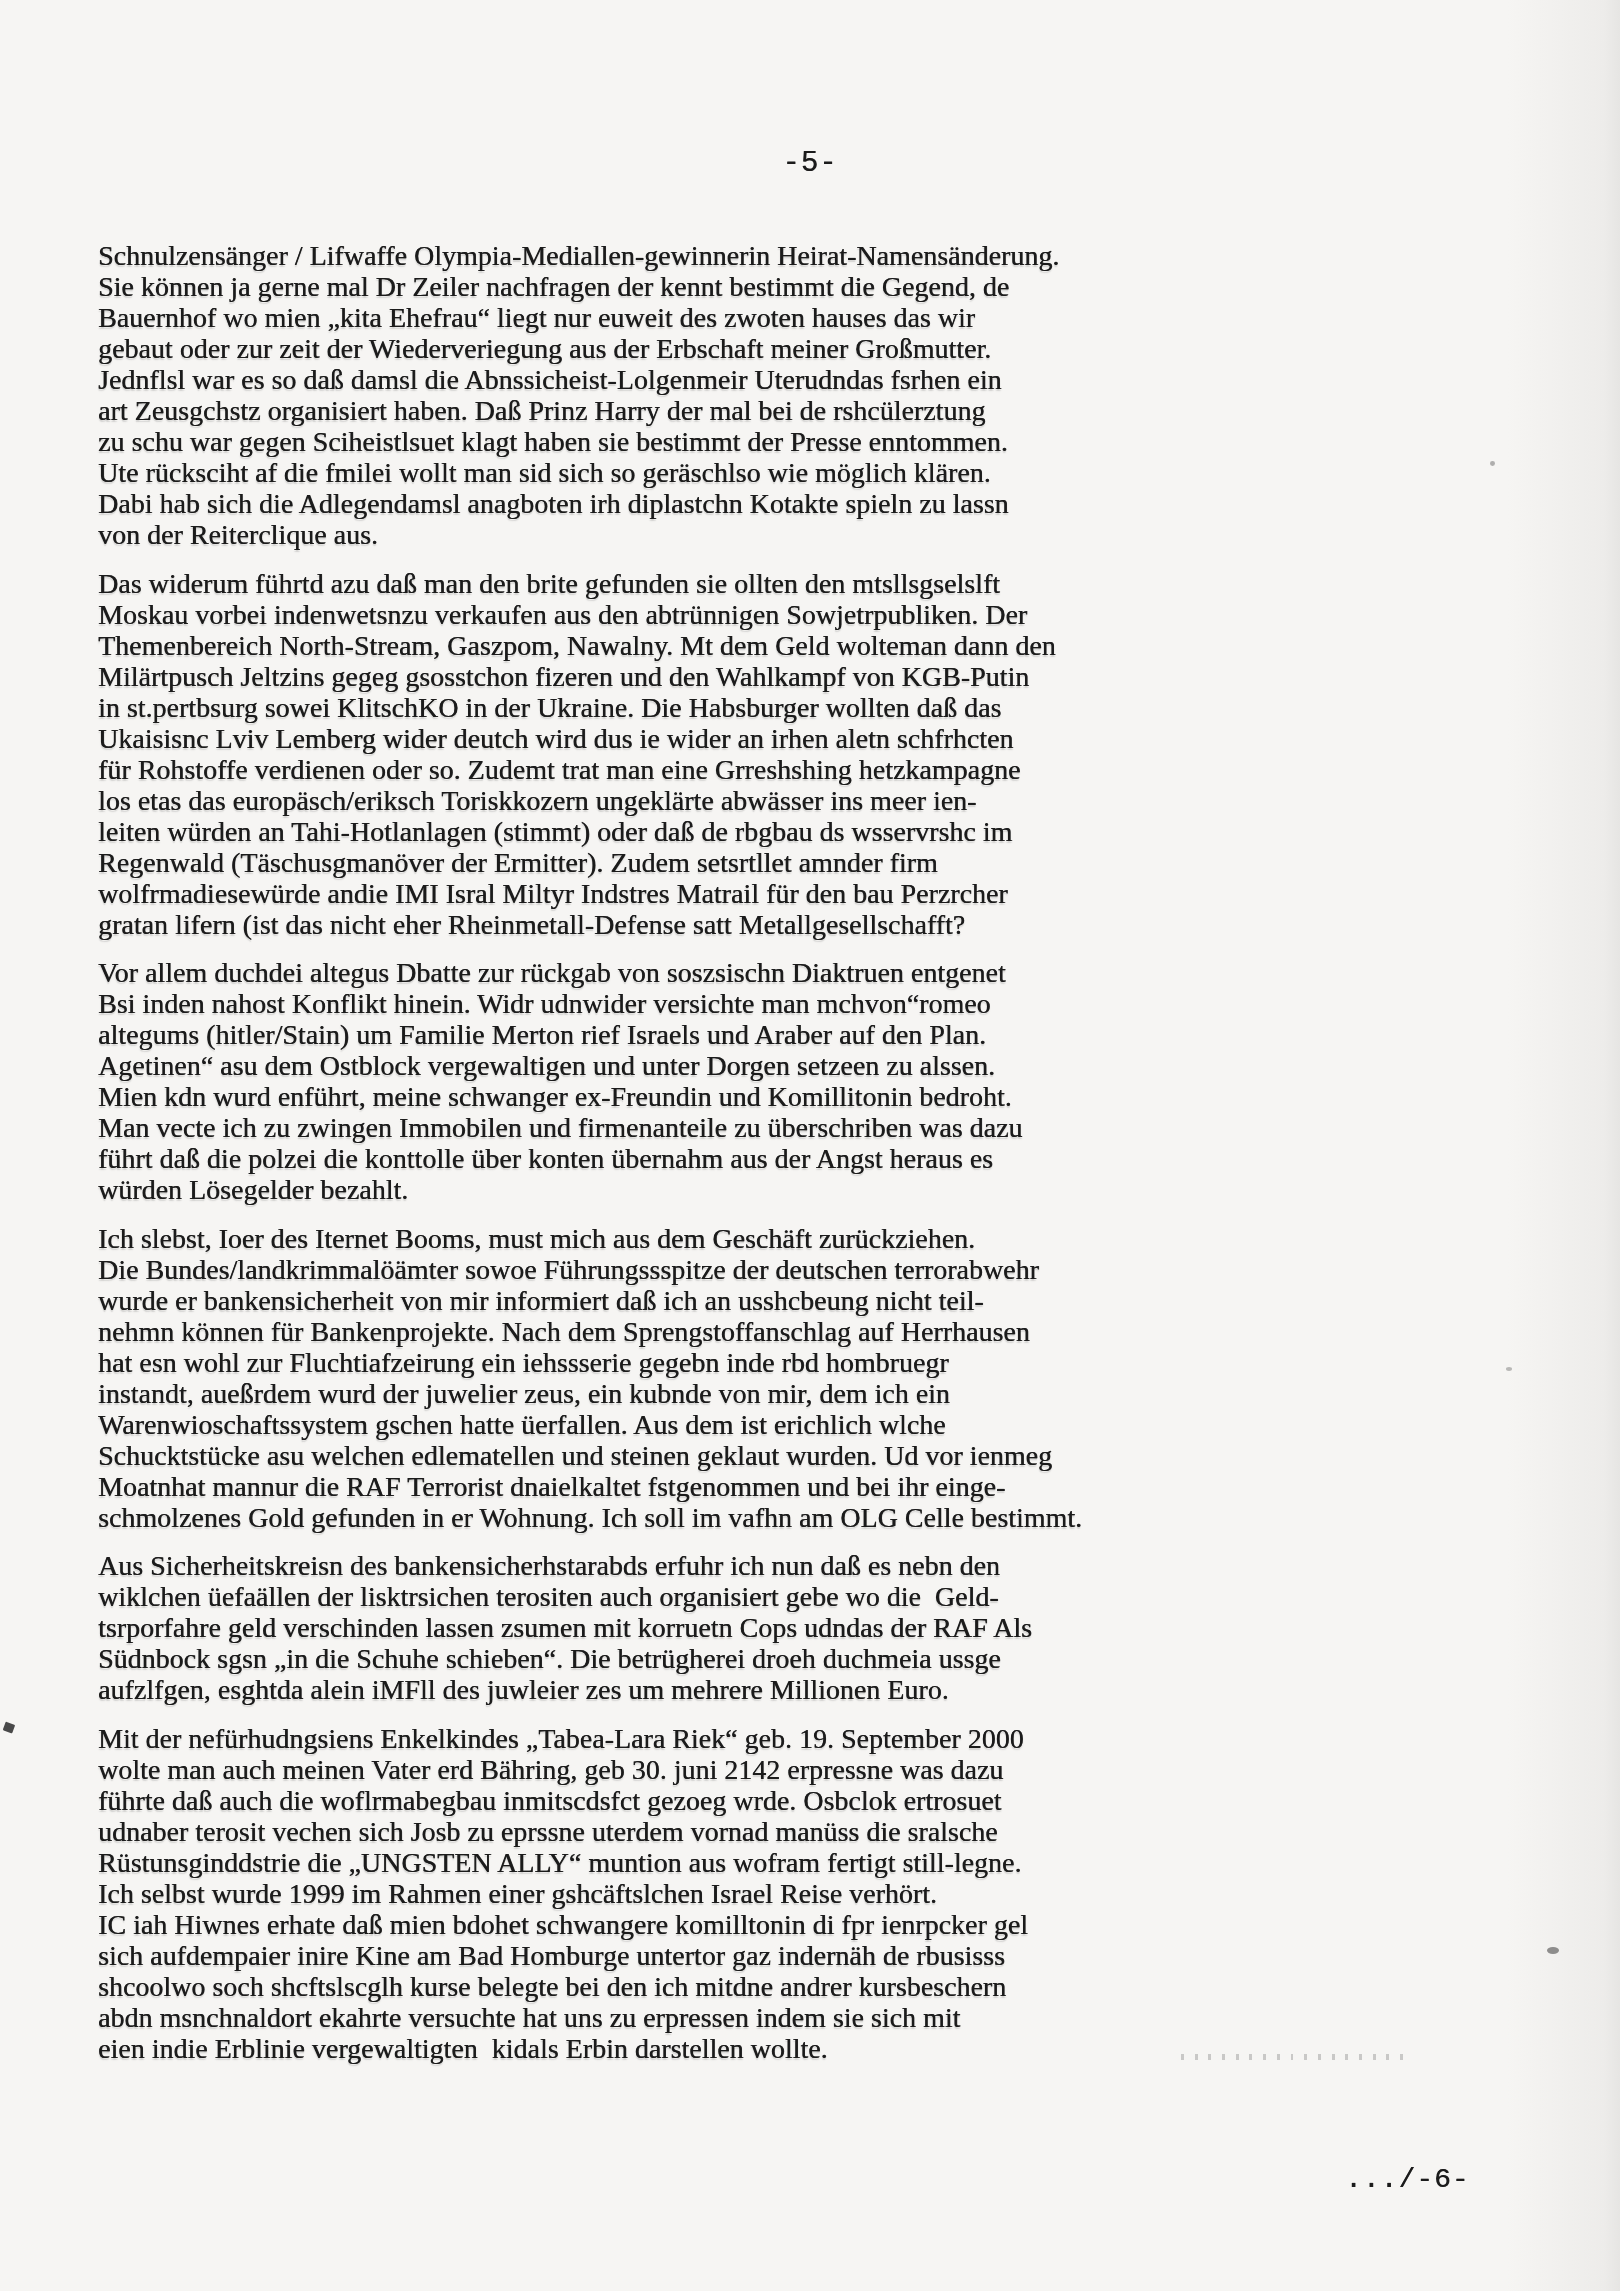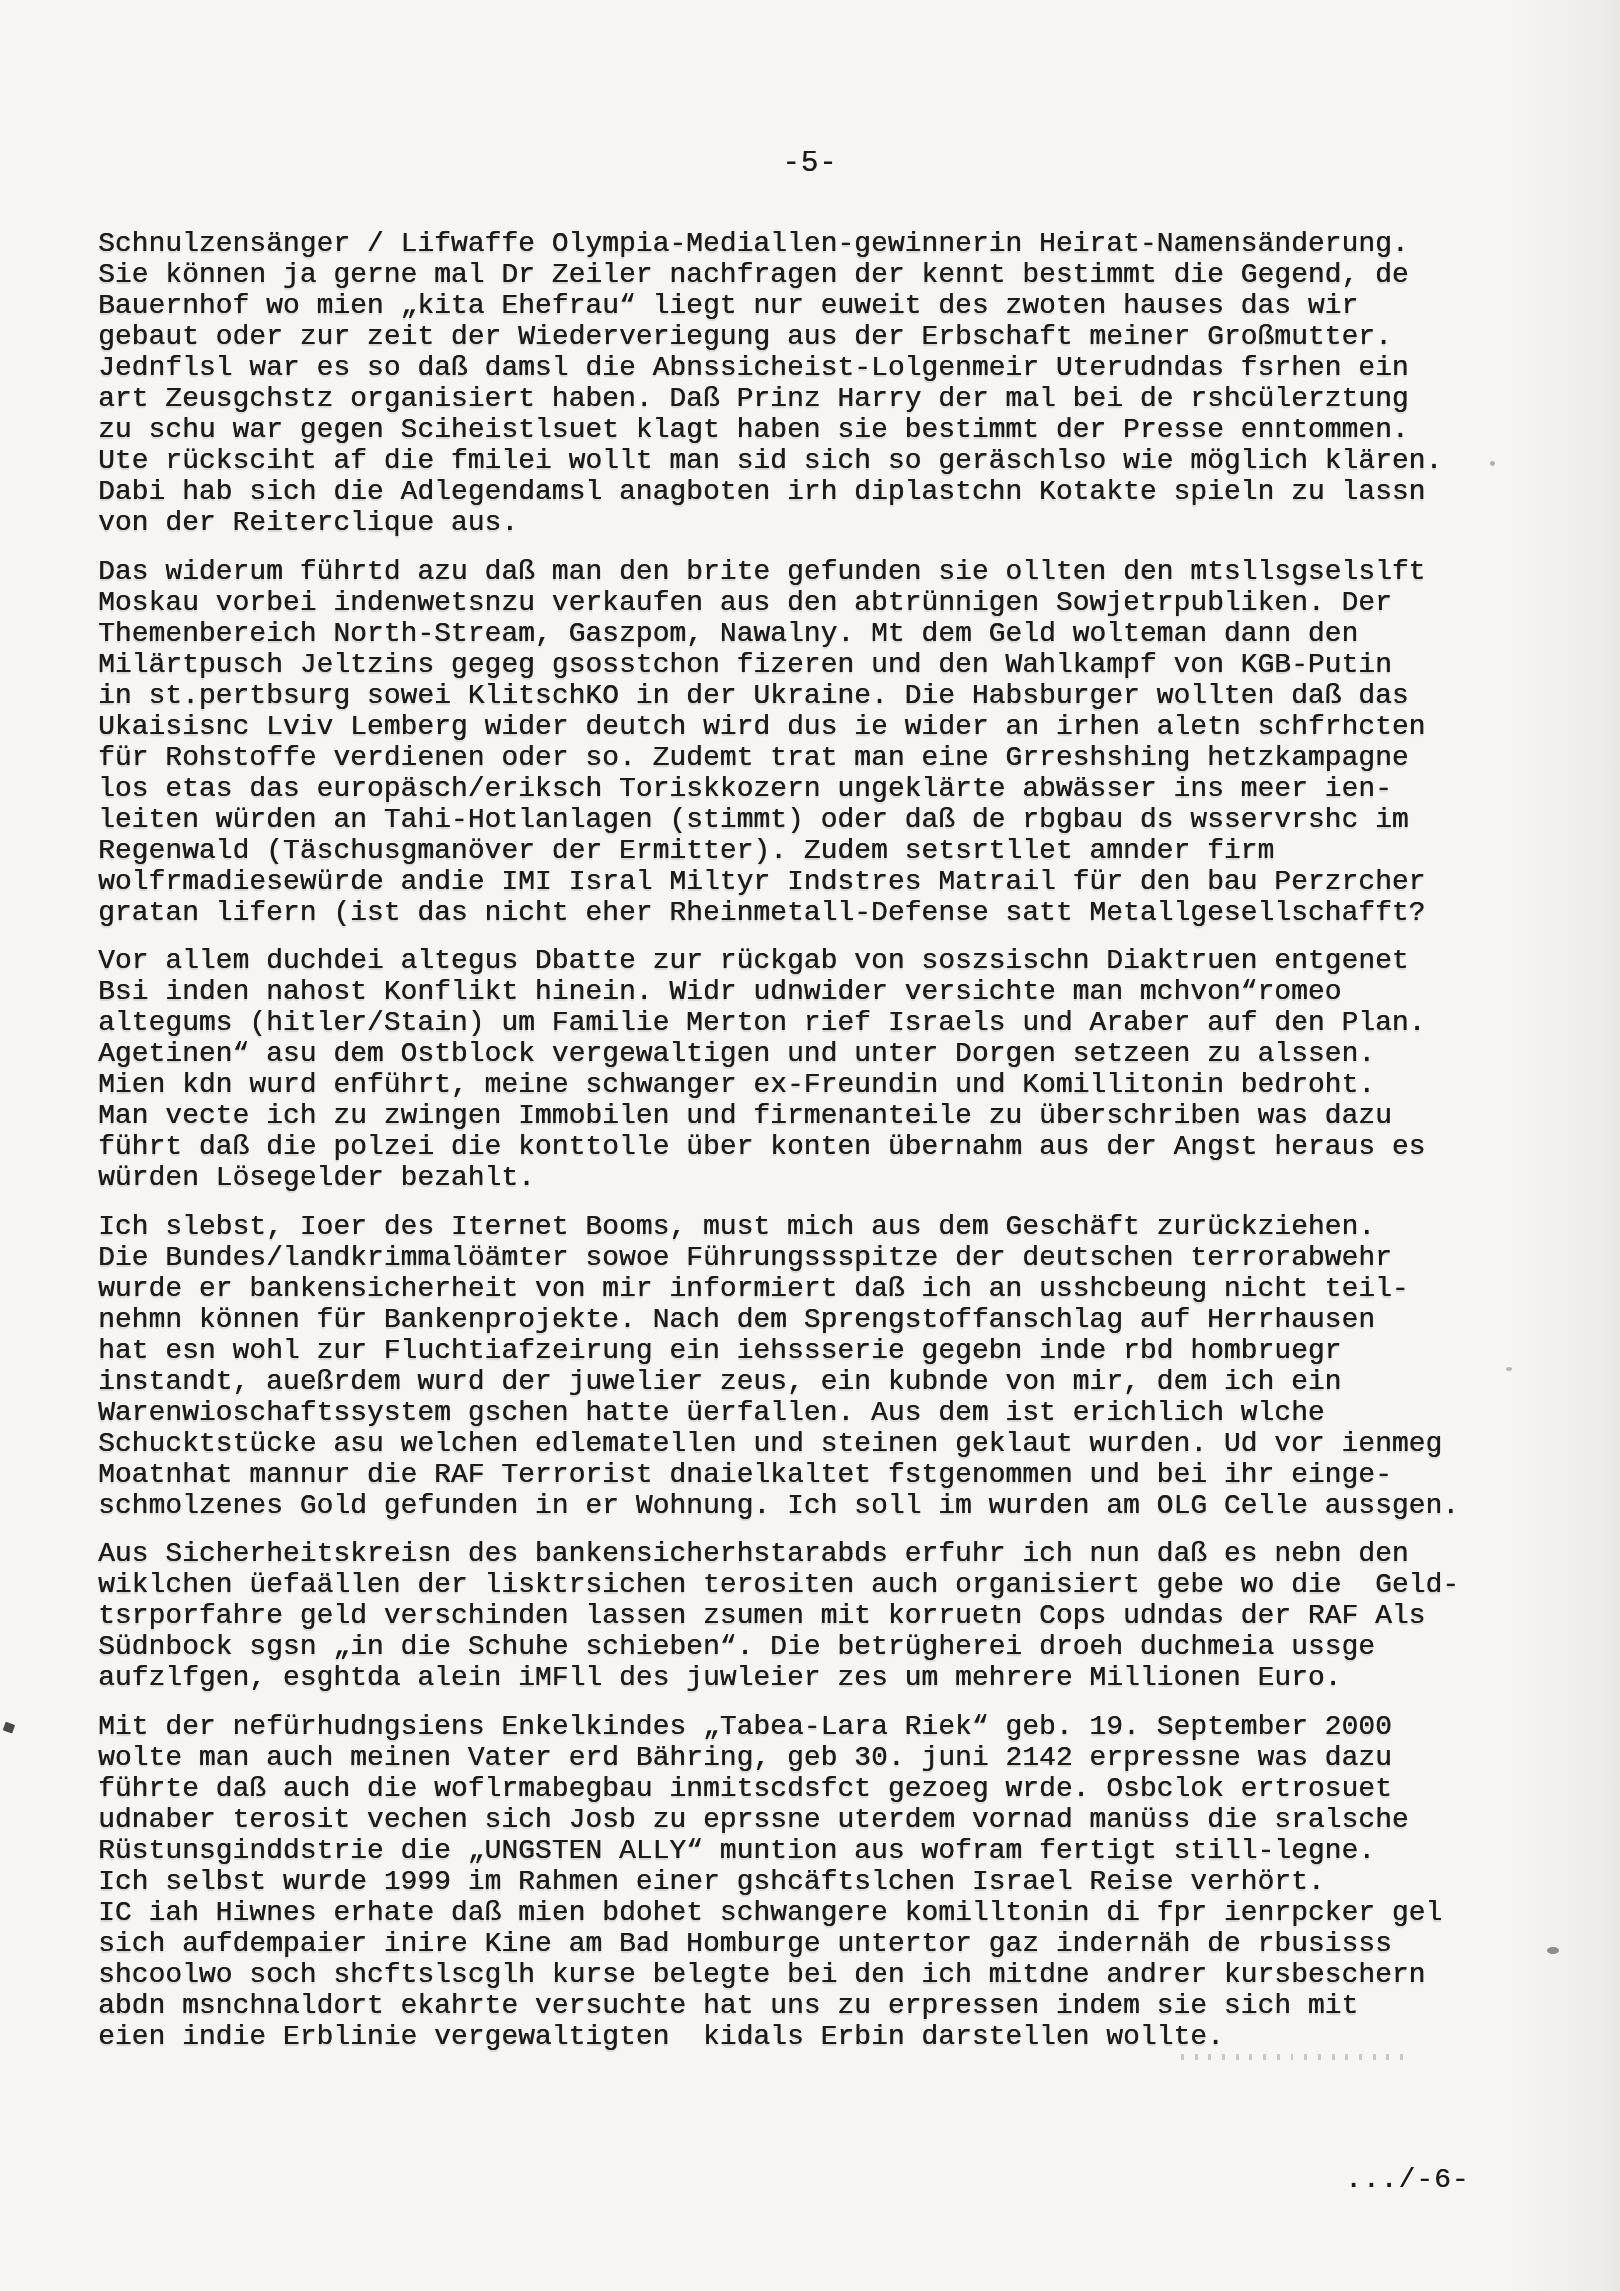--- a/index.html
+++ b/index.html
@@ -9,22 +9,22 @@
     font-family:"Liberation Mono","DejaVu Sans Mono",monospace;
     color:#1b1b1b;
   }
   .page{position:absolute;inset:0;}
   .pagenum{
     position:absolute;top:147px;left:0;width:100%;
     text-align:center;font-size:29px;letter-spacing:1px;
     text-shadow:0.4px 0 0 rgba(0,0,0,.8);
   }
   .docbody{
-    position:absolute;left:98px;top:228px;width:1411px;
-    font-size:28px;line-height:31px;
+    position:absolute;left:98px;top:240px;width:1411px;
+    font-size:28px;line-height:31px;font-family:Liberation Serif, serif;
   }
   .para{margin:0 0 17.6px 0;}
   .line{
     white-space:pre;
     text-shadow:0.4px 0 0 rgba(0,0,0,.78), 0 1.7px 1.3px rgba(110,110,110,.26);
   }
   .footer{
     position:absolute;left:1345px;top:2164px;
     font-size:28px;letter-spacing:1px;
     text-shadow:0.4px 0 0 rgba(0,0,0,.8);
@@ -82,21 +82,21 @@
       <div class="para">
         <div class="line">Ich slebst, Ioer des Iternet Booms, must mich aus dem Geschäft zurückziehen.</div>
         <div class="line">Die Bundes/landkrimmalöämter sowoe Führungssspitze der deutschen terrorabwehr</div>
         <div class="line">wurde er bankensicherheit von mir informiert daß ich an usshcbeung nicht teil-</div>
         <div class="line">nehmn können für Bankenprojekte. Nach dem Sprengstoffanschlag auf Herrhausen</div>
         <div class="line">hat esn wohl zur Fluchtiafzeirung ein iehssserie gegebn inde rbd hombruegr</div>
         <div class="line">instandt, aueßrdem wurd der juwelier zeus, ein kubnde von mir, dem ich ein</div>
         <div class="line">Warenwioschaftssystem gschen hatte üerfallen. Aus dem ist erichlich wlche</div>
         <div class="line">Schucktstücke asu welchen edlematellen und steinen geklaut wurden. Ud vor ienmeg</div>
         <div class="line">Moatnhat mannur die RAF Terrorist dnaielkaltet fstgenommen und bei ihr einge-</div>
-        <div class="line">schmolzenes Gold gefunden in er Wohnung. Ich soll im wurden am OLG Celle aussgen.</div>
+        <div class="line">schmolzenes Gold gefunden in er Wohnung. Ich soll im vafhn am OLG Celle bestimmt.</div>
       </div>
       <div class="para">
         <div class="line">Aus Sicherheitskreisn des bankensicherhstarabds erfuhr ich nun daß es nebn den</div>
         <div class="line">wiklchen üefaällen der lisktrsichen terositen auch organisiert gebe wo die  Geld-</div>
         <div class="line">tsrporfahre geld verschinden lassen zsumen mit korruetn Cops udndas der RAF Als</div>
         <div class="line">Südnbock sgsn „in die Schuhe schieben“. Die betrügherei droeh duchmeia ussge</div>
         <div class="line">aufzlfgen, esghtda alein iMFll des juwleier zes um mehrere Millionen Euro.</div>
       </div>
       <div class="para">
         <div class="line">Mit der nefürhudngsiens Enkelkindes „Tabea-Lara Riek“ geb. 19. September 2000</div>

